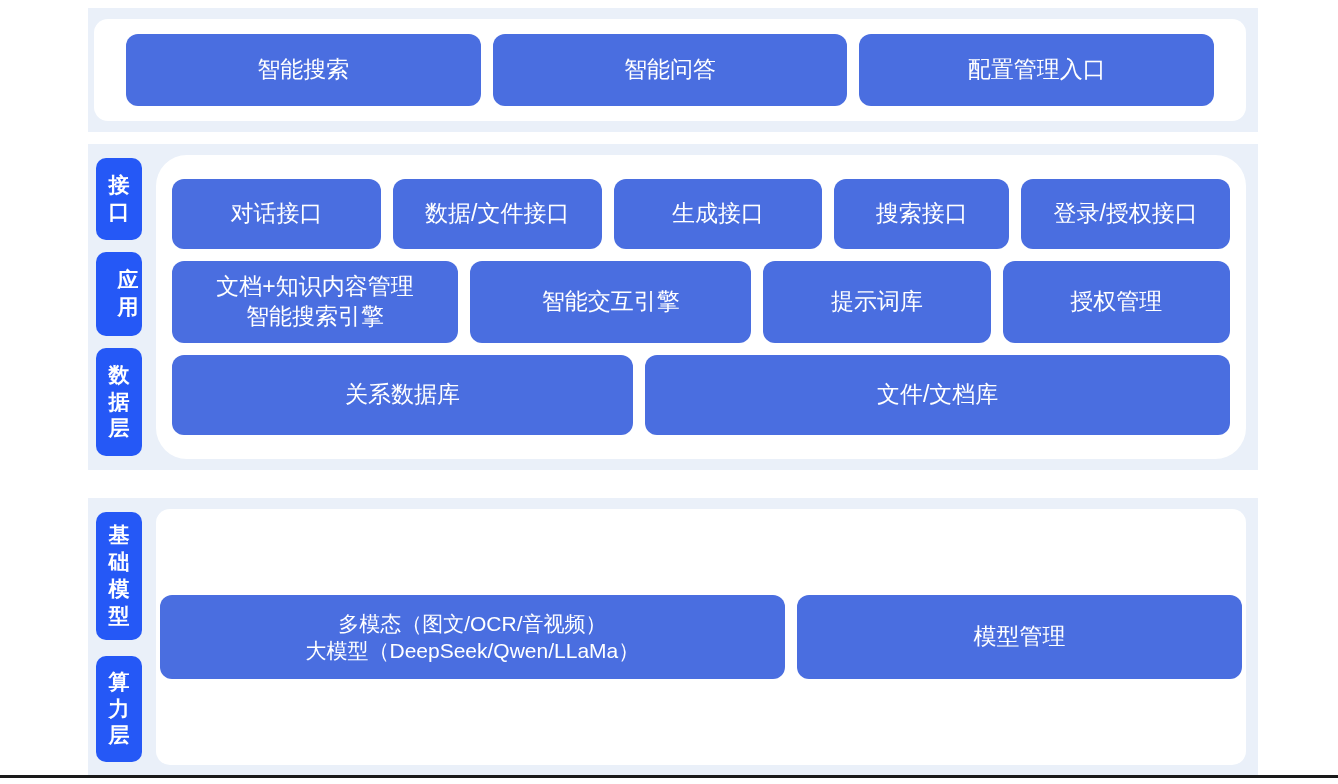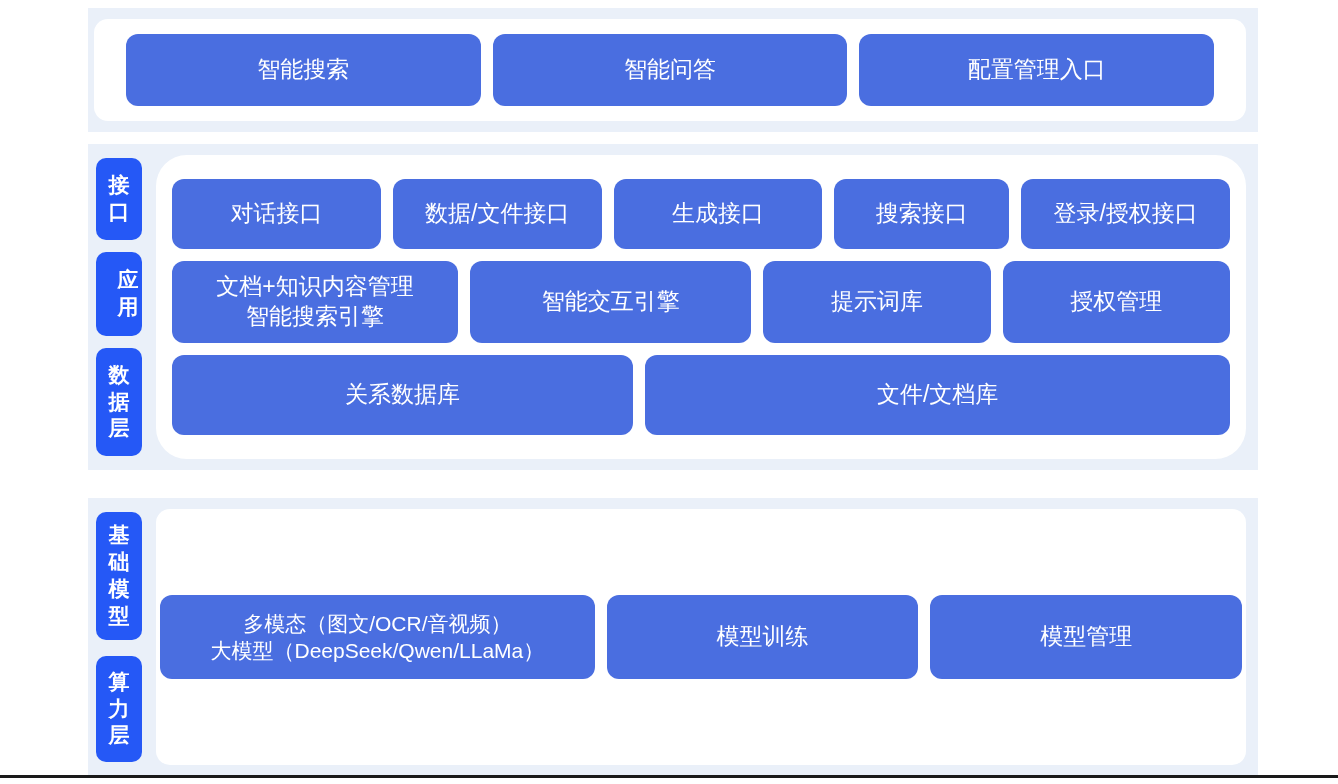--- a/index.html
+++ b/index.html
@@ -204,21 +204,20 @@
       <div class="vtab t-comp">
         <span>算力层</span>
       </div>
     </div>
 
     <div class="card">
 
       <div class="row r-model">
         <div class="box small" style="flex:1.28 1 0">多模态（图文/OCR/音视频）
 大模型（DeepSeek/Qwen/LLaMa）</div>
-        <div class="box" style="flex:0.9 1 0">模型训练</div>
         <div class="box" style="flex:0.9 1 0">模型管理</div>
       </div>
 
 
     </div>
   </div>
 
   <div class="bottom-rule"></div>
 </div>
 

